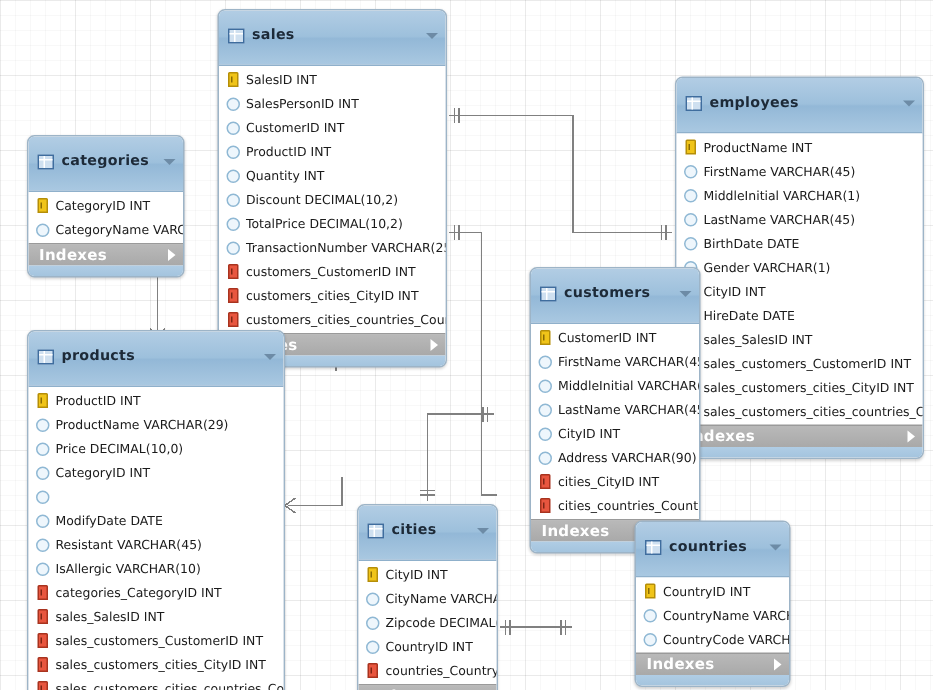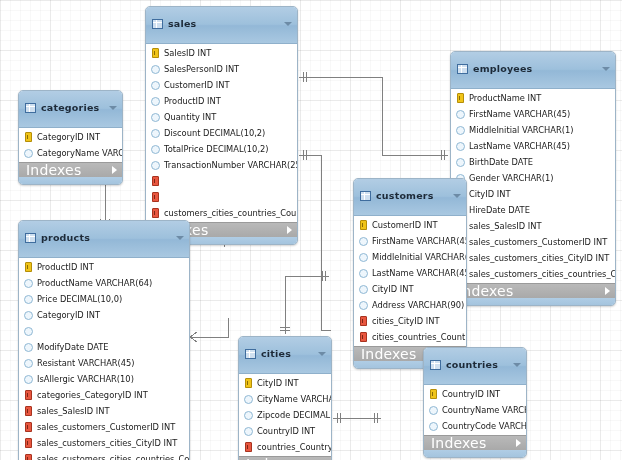--- a/index.html
+++ b/index.html
@@ -159,22 +159,22 @@
   .tbl-foot {
     height: 15px;
     box-sizing: border-box;
     display: flex;
     align-items: center;
     padding: 0 5px 0 7px;
     background: linear-gradient(to bottom, #b9b9b9 0%, #a9a9a9 100%);
     border-top: 1px solid #9a9a9a;
   }
   .foot-label {
-    font-size: 14px;
-    font-weight: normal;
+    font-size: 10px;
+    font-weight: bold;
     color: #ffffff;
     flex: 1;
     letter-spacing: 0.2px;
   }
   .caret-right {
     width: 0; height: 0;
     border-top: 4px solid transparent;
     border-bottom: 4px solid transparent;
     border-left: 5px solid #ffffff;
     flex: none;
@@ -279,23 +279,25 @@
           <div class="col">
             <span class="ico ico-col"></span>
             <span class="col-label">TotalPrice DECIMAL(10,2)</span>
           </div>
           <div class="col">
             <span class="ico ico-col"></span>
             <span class="col-label">TransactionNumber VARCHAR(255)</span>
           </div>
           <div class="col">
             <span class="ico ico-fk"></span>
-          </div>
-          <div class="col">
-            <span class="ico ico-fk"></span>
+            <span class="col-label">customers_CustomerID INT</span>
+          </div>
+          <div class="col">
+            <span class="ico ico-fk"></span>
+            <span class="col-label">customers_cities_CityID INT</span>
           </div>
           <div class="col">
             <span class="ico ico-fk"></span>
             <span class="col-label">customers_cities_countries_CountryID INT</span>
           </div>
         </div>
         <div class="tbl-foot">
           <span class="foot-label">Indexes</span>
           <span class="caret-right"></span>
         </div>
@@ -415,21 +417,21 @@
           <span class="tbl-title">products</span>
           <span class="caret-down"></span>
         </div>
         <div class="tbl-cols">
           <div class="col">
             <span class="ico ico-pk"></span>
             <span class="col-label">ProductID INT</span>
           </div>
           <div class="col">
             <span class="ico ico-col"></span>
-            <span class="col-label">ProductName VARCHAR(64)</span>
+            <span class="col-label">ProductName VARCHAR(29)</span>
           </div>
           <div class="col">
             <span class="ico ico-col"></span>
             <span class="col-label">Price DECIMAL(10,0)</span>
           </div>
           <div class="col">
             <span class="ico ico-col"></span>
             <span class="col-label">CategoryID INT</span>
           </div>
           <div class="col">

